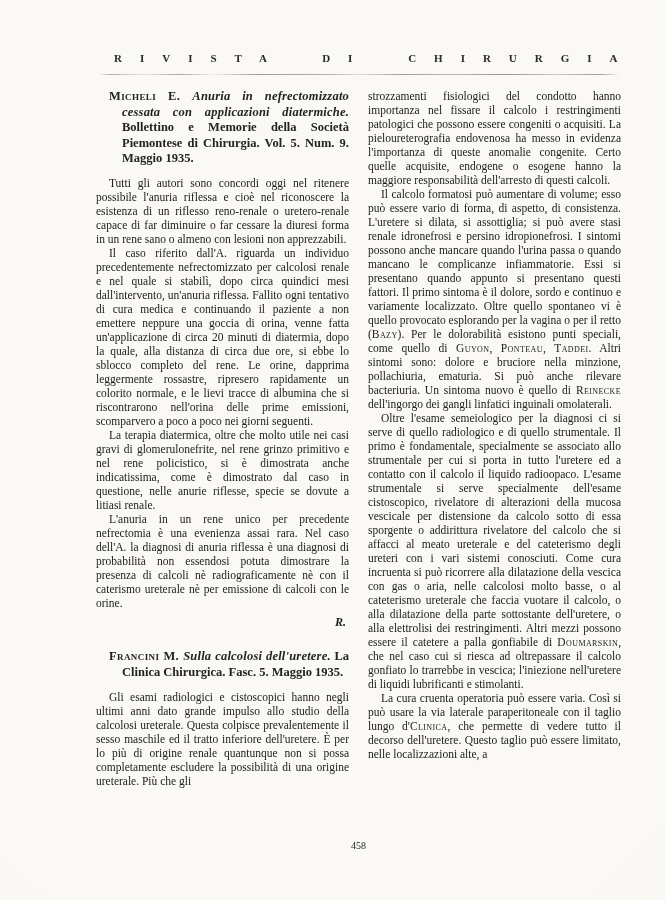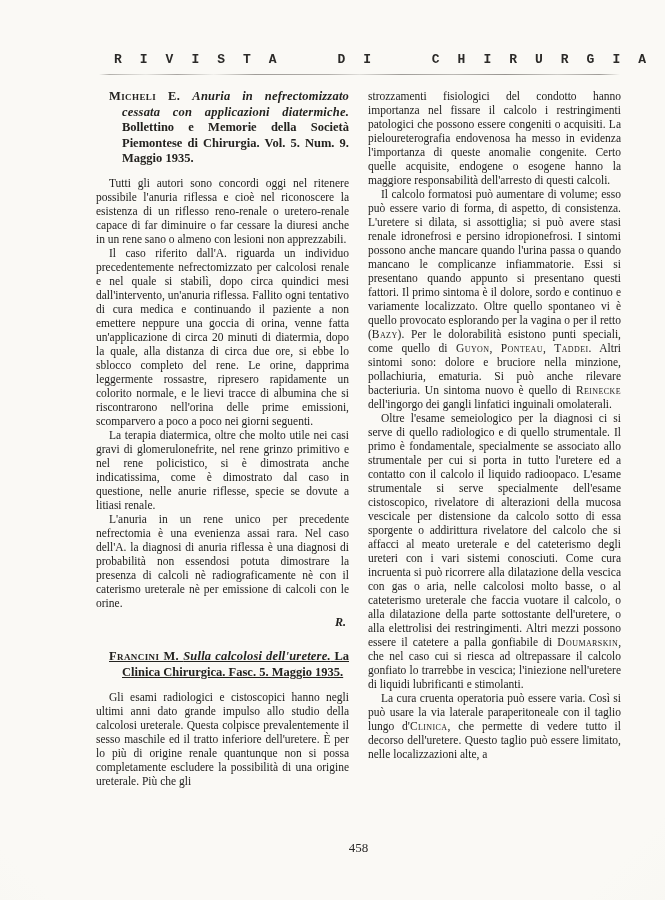--- a/index.html
+++ b/index.html
@@ -13,28 +13,27 @@
     width: 665px; height: 900px;
     background:
       radial-gradient(ellipse 130% 120% at 48% 45%, rgba(250,249,245,1) 55%, rgba(240,239,232,1) 100%);
     font-family: "Liberation Serif", "DejaVu Serif", serif;
     color: #1e1d1b;
   }
   .journal-title {
     position: absolute;
     top: 52px; left: 96px; width: 525px;
     text-align: left;
-    font-size: 13px;
+    font-size: 11px;
     font-weight: 700;
     color: #2b2a28;
     letter-spacing: 18px;
     word-spacing: 17px;
     white-space: nowrap;
     text-indent: 18px; 
-    font-family: Liberation Mono, monospace;
   }
   .header-rule {
     position: absolute;
     top: 74px; left: 99px; width: 521px; height: 1px;
     background: linear-gradient(90deg,
       rgba(70,65,60,0.00) 0%,  rgba(70,65,60,0.40) 2%,
       rgba(70,65,60,0.10) 9%,  rgba(70,65,60,0.45) 15%,
       rgba(70,65,60,0.05) 22%, rgba(70,65,60,0.50) 30%,
       rgba(70,65,60,0.40) 44%, rgba(70,65,60,0.15) 50%,
       rgba(70,65,60,0.50) 58%, rgba(70,65,60,0.35) 68%,
@@ -69,44 +68,44 @@
   .citation .s-i { letter-spacing: 0.2px; }
   .signature {
     font-size: 12px;
     line-height: 14px;
     font-style: italic;
     font-weight: 700;
     text-align: right;
     padding-right: 3px;
     margin: 5px 0 15px 0;
   }
-  .citation2 { margin-top: 20px; margin-bottom: 10px; text-decoration: underline; }
+  .citation2 { margin-top: 20px; margin-bottom: 10px; }
   .s-sc { font-variant: small-caps; letter-spacing: 0.4px; }
   .s-i  { font-style: italic; }
   .footer {
     position: absolute;
     top: 840px; left: 96px; width: 525px;
     text-align: center;
-    font-size: 13px;
+    font-size: 10px;
     color: #2a2927;
   }
 </style>
 </head>
 <body>
 
 <div class="page">
 
   <div class="journal-title">RIVISTA DI CHIRURGIA</div>
   <div class="header-rule"></div>
 
   <div class="columns">
 
     <div class="col">
       <p class="citation"><span class="s-sc">Micheli E. </span><span class="s-i">Anuria in nefrectomizzato cessata con applicazioni diatermiche.</span><span> Bollettino e Memorie della Società Piemontese di Chirurgia. Vol. 5. Num. 9. Maggio 1935.</span></p>
-      <p class="body ind"><span>Tutti gli autori sono concordi oggi nel ritenere possibile l'anuria riflessa e cioè nel riconoscere la esistenza di un riflesso reno-renale o uretero-renale capace di far diminuire o far cessare la diuresi anche in un rene sano o almeno con lesioni non apprezzabili.</span></p>
+      <p class="body ind"><span>Tutti gli autori sono concordi oggi nel ritenere possibile l'anuria riflessa e cioè nel riconoscere la esistenza di un riflesso reno-renale o uretero-renale capace di far diminuire o far cessare la diuresi forma in un rene sano o almeno con lesioni non apprezzabili.</span></p>
       <p class="body ind"><span>Il caso riferito dall'A. riguarda un individuo precedentemente nefrectomizzato per calcolosi renale e nel quale si stabilì, dopo circa quindici mesi dall'intervento, un'anuria riflessa. Fallito ogni tentativo di cura medica e continuando il paziente a non emettere neppure una goccia di orina, venne fatta un'applicazione di circa 20 minuti di diatermia, dopo la quale, alla distanza di circa due ore, si ebbe lo sblocco completo del rene. Le orine, dapprima leggermente rossastre, ripresero rapidamente un colorito normale, e le lievi tracce di albumina che si riscontrarono nell'orina delle prime emissioni, scomparvero a poco a poco nei giorni seguenti.</span></p>
       <p class="body ind"><span>La terapia diatermica, oltre che molto utile nei casi gravi di glomerulonefrite, nel rene grinzo primitivo e nel rene policistico, si è dimostrata anche indicatissima, come è dimostrato dal caso in questione, nelle anurie riflesse, specie se dovute a litiasi renale.</span></p>
       <p class="body ind"><span>L'anuria in un rene unico per precedente nefrectomia è una evenienza assai rara. Nel caso dell'A. la diagnosi di anuria riflessa è una diagnosi di probabilità non essendosi potuta dimostrare la presenza di calcoli nè radiograficamente nè con il caterismo ureterale nè per emissione di calcoli con le orine.</span></p>
       <p class="signature">R.</p>
       <p class="citation citation2"><span class="s-sc">Francini M. </span><span class="s-i">Sulla calcolosi dell'uretere.</span><span> La Clinica Chirurgica. Fasc. 5. Maggio 1935.</span></p>
       <p class="body ind"><span>Gli esami radiologici e cistoscopici hanno negli ultimi anni dato grande impulso allo studio della calcolosi ureterale. Questa colpisce prevalentemente il sesso maschile ed il tratto inferiore dell'uretere. È per lo più di origine renale quantunque non si possa completamente escludere la possibilità di una origine ureterale. Più che gli</span></p>
     </div>
 
     <div class="col">
       <p class="body"><span>strozzamenti fisiologici del condotto hanno importanza nel fissare il calcolo i restringimenti patologici che possono essere congeniti o acquisiti. La pieloureterografia endovenosa ha messo in evidenza l'importanza di queste anomalie congenite. Certo quelle acquisite, endogene o esogene hanno la maggiore responsabilità dell'arresto di questi calcoli.</span></p>

